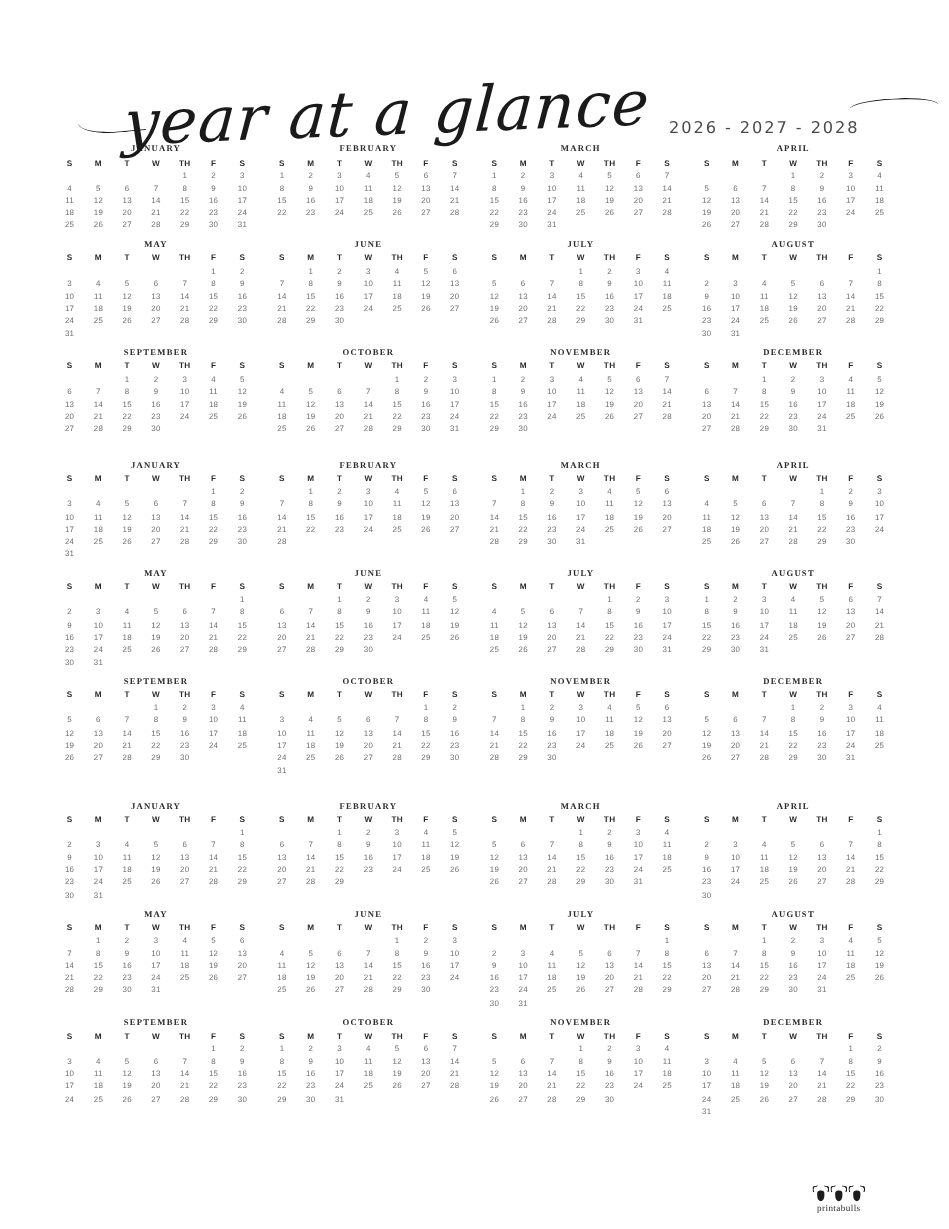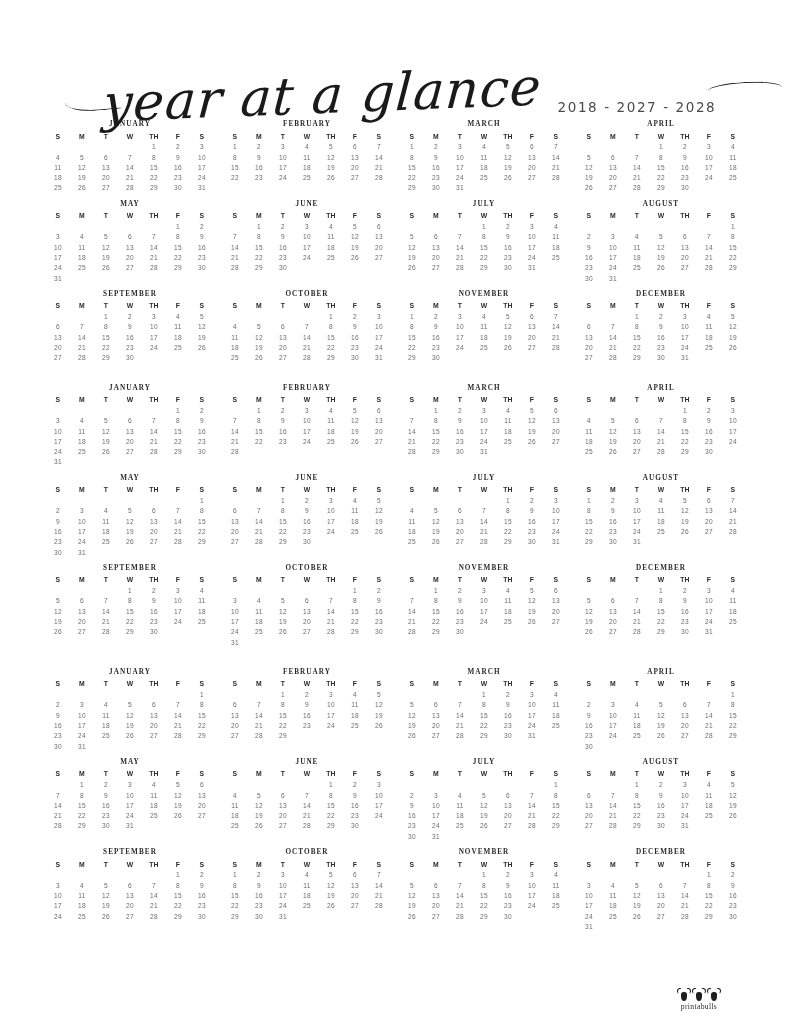--- a/index.html
+++ b/index.html
@@ -196,21 +196,21 @@
   }
 </style>
 </head>
 <body>
 
 <div class="header">
   <div class="title-wrap">
     <span class="swash"></span>
     <span class="script-title">year at a glance</span>
     <span class="swash2"></span>
-    <span class="years">2018 - 2027 - 2028</span>
+    <span class="years">2026 - 2027 - 2028</span>
   </div>
 </div>
 
 <div id="calendar-root">
     <div class="year-block">
       <div class="month-row">
         <div class="month">
           <div class="month-name">JANUARY</div>
           <div class="dow-row">
             <div class="dow-cell">S</div>

